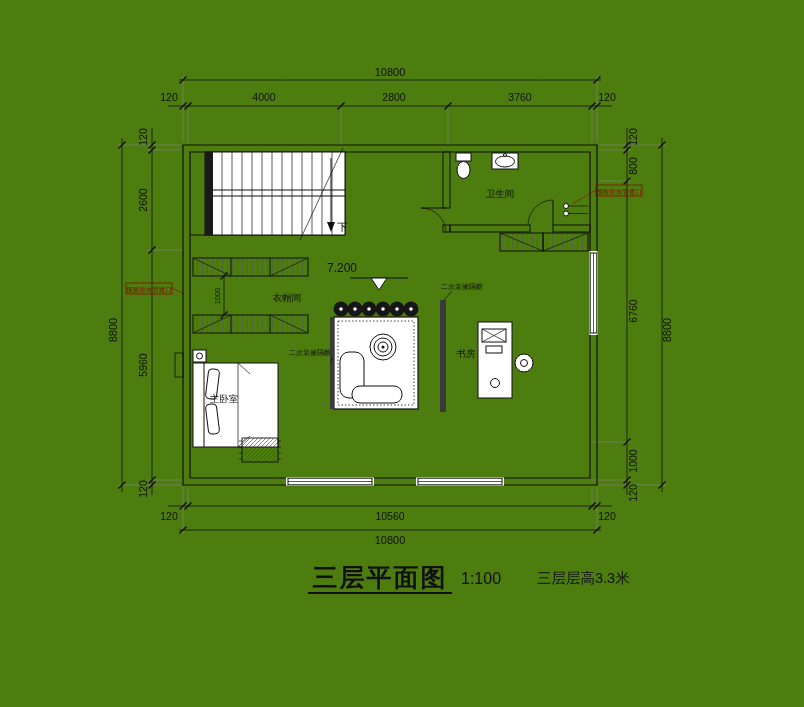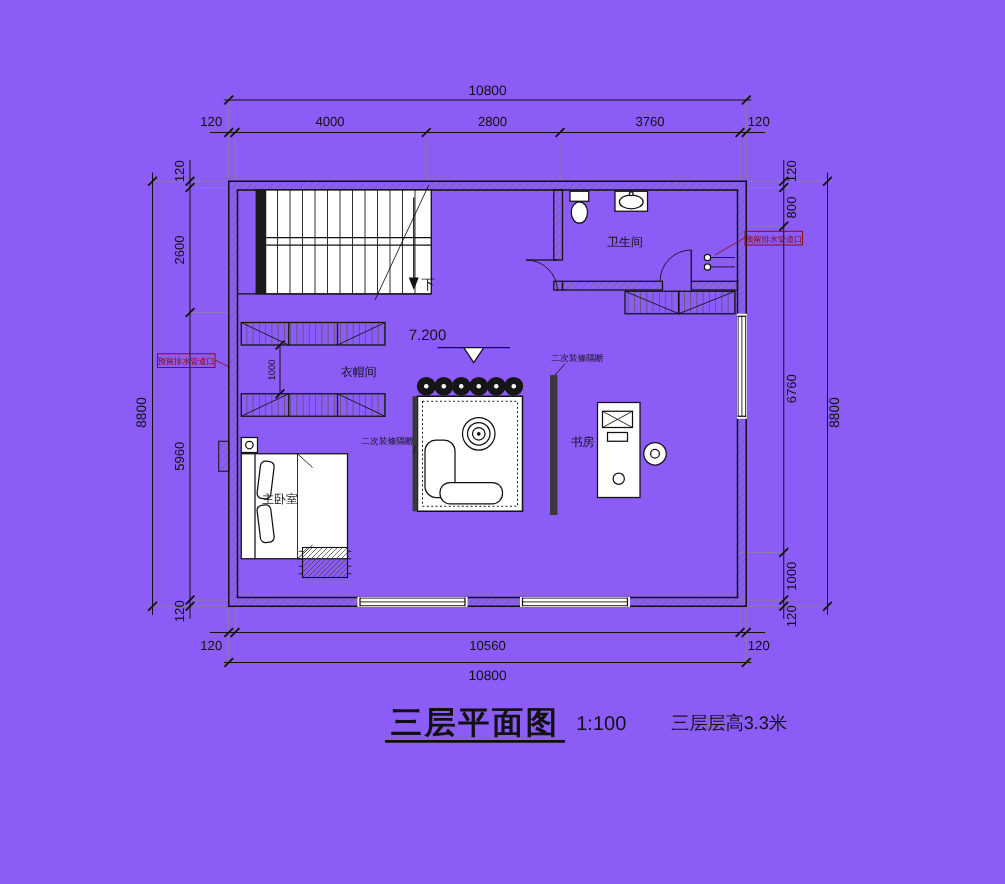--- a/index.html
+++ b/index.html
@@ -1,16 +1,16 @@
 <!DOCTYPE html>
 <html><head>
 <meta charset="utf-8">
 <style>
   html,body{margin:0;padding:0;background:#fff;}
-  #stage{position:relative;width:804px;height:707px;background:#8b5cf6;overflow:hidden;}
+  #stage{position:relative;width:804px;height:707px;background:#4d7c0f;overflow:hidden;}
   svg{display:block;}
   svg text{font-family:"Liberation Sans","DejaVu Sans",sans-serif;fill:#111;}
   .dim{font-size:10.5px;}
   .dimtotal{font-size:11px;}
   .room{font-size:9.5px;}
   .note{font-size:7px;}
   .drain{font-size:6.5px;fill:#8b0000;}
   .level{font-size:12px;}
   .small{font-size:7.5px;}
   .down{font-size:11px;}

